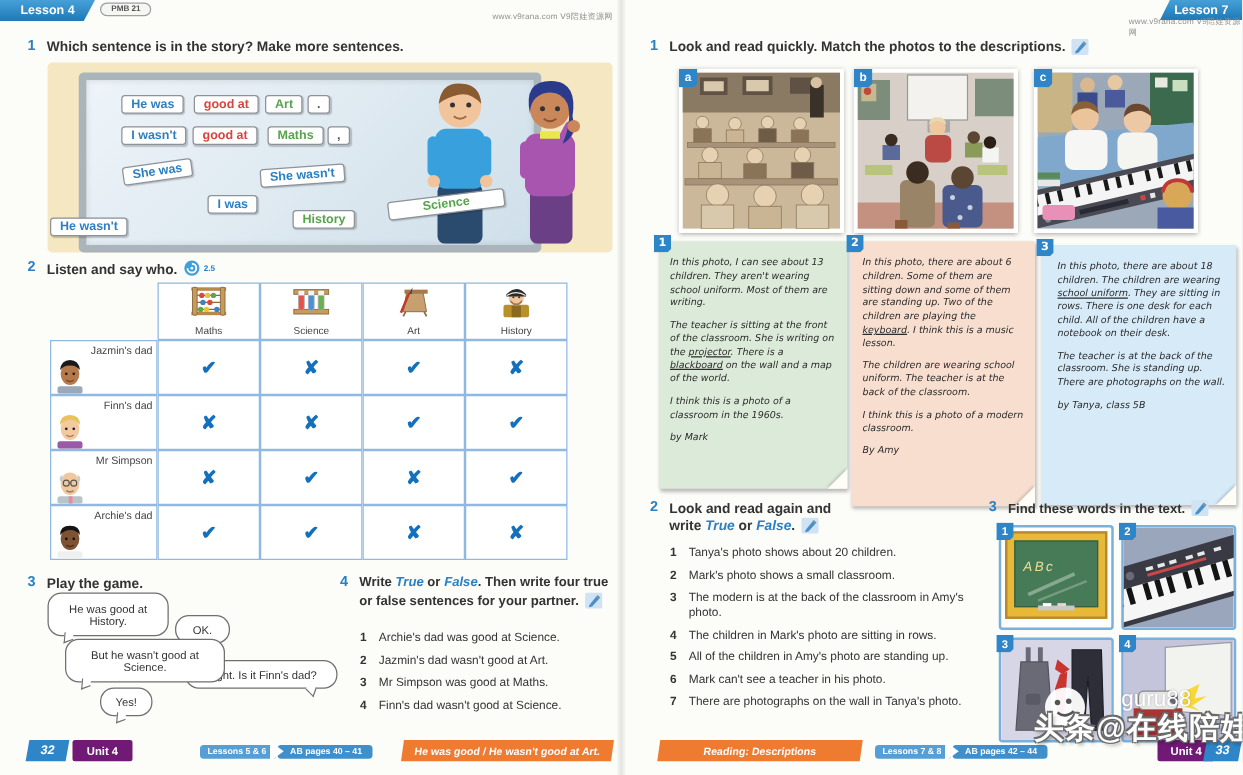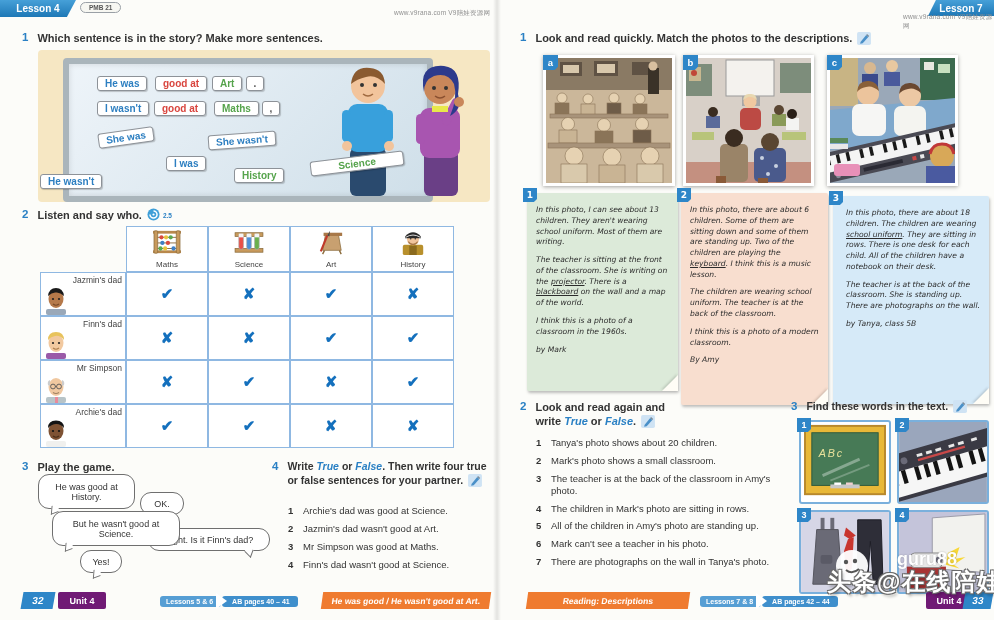--- a/index.html
+++ b/index.html
@@ -80,21 +80,21 @@
         filter:drop-shadow(-1px -1px 1px rgba(0,0,0,.15))}
   .nbadge{position:absolute;top:-5px;left:-4px;width:14px;height:14px;background:#2e86c8;color:#fff;
           font-weight:bold;font-size:9px;display:flex;align-items:center;justify-content:center;
           clip-path:polygon(0 0,100% 0,100% 78%,78% 100%,0 100%);font-style:normal}
   
   .fcard{position:absolute;width:92px;height:84px;background:#fff;border:2px solid #7ab0dc;border-radius:3px;box-sizing:border-box}
   
   .wm-big{position:absolute;left:827px;top:566px;font-size:24px;font-weight:bold;color:#fff;letter-spacing:1px;
           font-family:sans-serif;text-shadow:-1px -1px 0 #6a6a6a,1px -1px 0 #6a6a6a,-1px 1px 0 #6a6a6a,1px 1px 0 #6a6a6a,2px 3px 3px rgba(0,0,0,.3);
           white-space:nowrap}
-  .wm-guru{position:absolute;left:897px;top:549px;font-size:18px;font-weight:bold;color:#fff;
+  .wm-guru{position:absolute;left:897px;top:549px;font-size:18px;font-weight:normal;color:#fff;
           text-shadow:0 0 2px rgba(0,0,0,.25)}
   .wm-logo{position:absolute;left:834px;top:548px}
   .audio-wrap{display:inline-flex;align-items:center;gap:3px;margin-left:5px;vertical-align:-2px}
   .track{font-size:6.5px;font-weight:bold;color:#2a80c4}
 </style>
 </head>
 <body>
 
 <div class="page">
 
@@ -514,21 +514,21 @@
       <div class="li-row">
         <span class="li-num">1</span>
         <span class="li-text">Tanya's photo shows about 20 children.</span>
       </div>
       <div class="li-row">
         <span class="li-num">2</span>
         <span class="li-text">Mark's photo shows a small classroom.</span>
       </div>
       <div class="li-row">
         <span class="li-num">3</span>
-        <span class="li-text">The teacher is at the back of the classroom in Amy's photo.</span>
+        <span class="li-text">The modern is at the back of the classroom in Amy's photo.</span>
       </div>
       <div class="li-row">
         <span class="li-num">4</span>
         <span class="li-text">The children in Mark's photo are sitting in rows.</span>
       </div>
       <div class="li-row">
         <span class="li-num">5</span>
         <span class="li-text">All of the children in Amy's photo are standing up.</span>
       </div>
       <div class="li-row">

